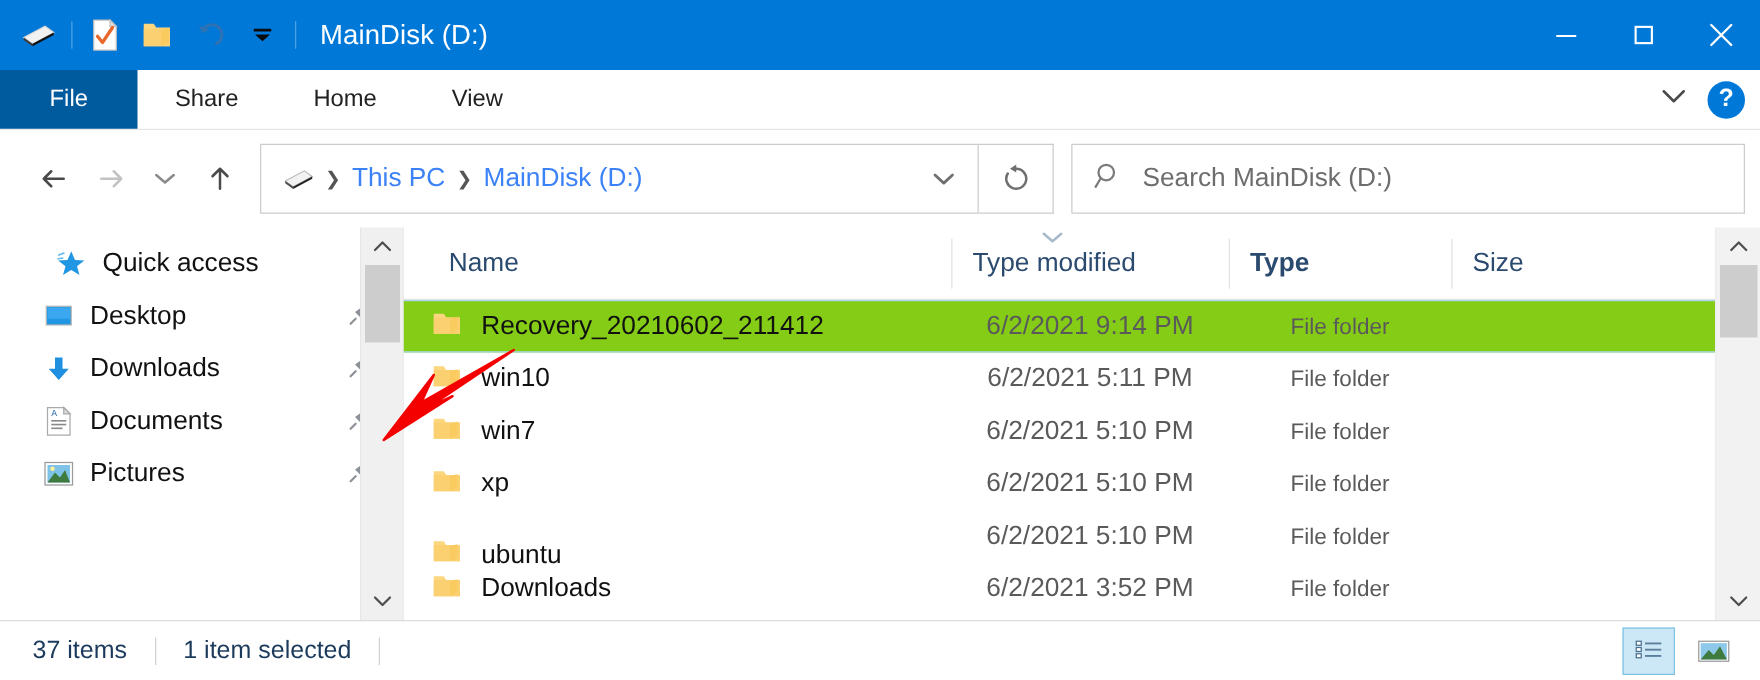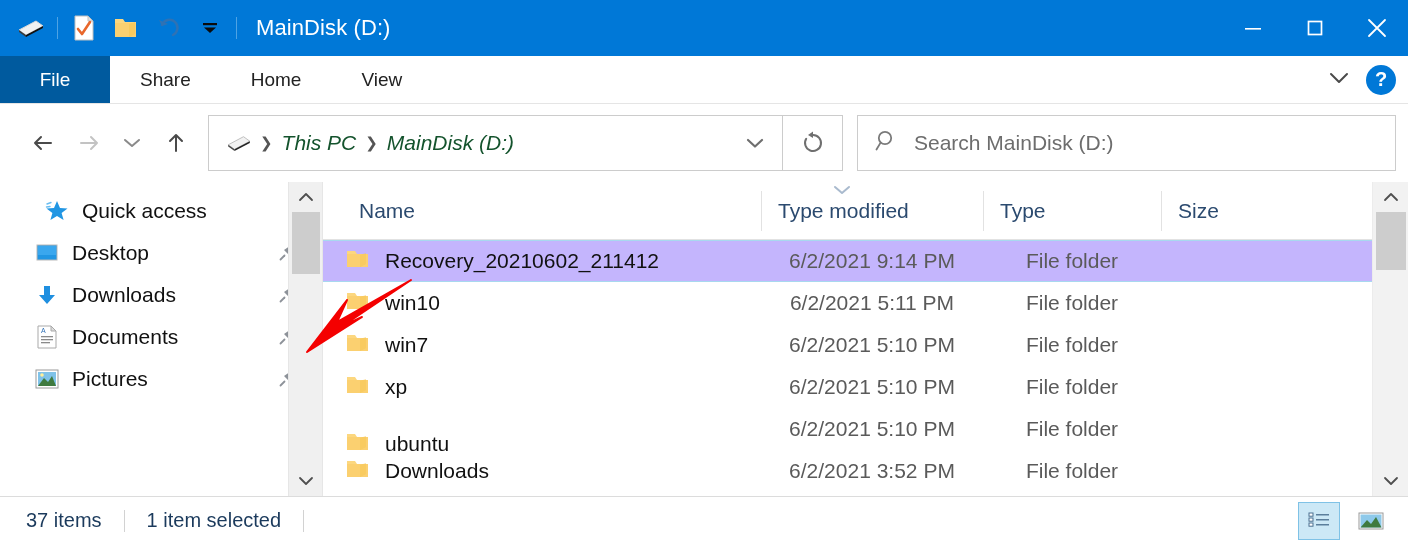--- a/index.html
+++ b/index.html
@@ -51,21 +51,21 @@
   .addressbar {
     height: 78px; flex: 0 0 78px; background: #ffffff; display: flex; align-items: center;
     padding: 0 12px 0 22px; gap: 0px;
   }
   .navbtn { width: 44px; height: 44px; display: flex; align-items: center; justify-content: center; }
   .crumbbox {
     flex: 0 0 575px; height: 56px; border: 1px solid #cccccc; background: #fff;
     display: flex; align-items: center; margin-left: 10px; padding: 0 4px 0 12px;
   }
   .crumbs { display: flex; align-items: center; gap: 0px; flex: 1; }
-  .crumb { font-size: 21px; color: #14532d; padding: 0 6px; white-space: nowrap; font-style: italic; }
+  .crumb { font-size: 21px; color: #3b82f6; padding: 0 6px; white-space: nowrap; }
   .crumb-sep { color: #555; font-size: 15px; padding: 0 3px; }
   .crumb-drop { width: 46px; display: flex; align-items: center; justify-content: center; }
   .refresh { width: 60px; height: 56px; display: flex; align-items: center; justify-content: center;
              border-top: 1px solid #cccccc; border-bottom: 1px solid #cccccc; border-right:1px solid #ccc; }
   .searchbox {
     flex: 1; height: 56px; border: 1px solid #cccccc; margin-left: 14px; display: flex;
     align-items: center; padding-left: 16px; gap: 14px; background: #fff;
   }
   .search-ph { font-size: 21px; color: #6d6d6d; }
 
@@ -89,25 +89,25 @@
   
   .filepane { flex: 1; display: flex; flex-direction: column; min-width: 0; position: relative;
               border-left: 1px solid #e6e6e6; }
   .headers { height: 58px; display: flex; align-items: center; border-bottom: 1px solid #e2e2e2; position: relative; }
   .hcell { font-size: 21px; color: #2b4a6f; padding-left: 16px; height: 40px; display: flex; align-items: center;
            border-left: 1px solid #e2e2e2; }
   .hcell:first-child { border-left: none; padding-left: 36px; }
   .sort-ind { position: absolute; left: 508px; top: 2px; color: #9fb4cc; font-size: 13px; }
   .rows { flex: 1; position: relative; }
   .row { height: 42px; display: flex; align-items: center; }
-  .row.selected { background: #c4b5fd; border-top: 1px solid #a8d8ef; border-bottom: 1px solid #a8d8ef; }
+  .row.selected { background: #84cc16; border-top: 1px solid #a8d8ef; border-bottom: 1px solid #a8d8ef; }
   .c-name { display: flex; align-items: center; gap: 14px; padding-left: 22px; }
   .c-name .nm { font-size: 21px; color: #111; white-space: nowrap; }
   .c-date { font-size: 21px; color: #5a5a5a; white-space: nowrap; }
-  .c-type { font-size: 21px; color: #5a5a5a; white-space: nowrap; }
+  .c-type { font-size: 18px; color: #5a5a5a; white-space: nowrap; }
   .c-size { font-size: 21px; color: #5a5a5a; }
   .list-scroll {
     position: absolute; right: 0; top: 0; width: 36px; height: 100%;
     background: #f2f2f2; border-left: 1px solid #ececec; display: flex; flex-direction: column; align-items: center;
   }
 
   
   .statusbar {
     height: 48px; flex: 0 0 48px; border-top: 1px solid #dcdcdc; display: flex; align-items: center;
     padding-left: 26px; background: #fff; position: relative;
@@ -359,21 +359,21 @@
             </svg>
         </div>
       </div>
     </div>
 
     <div class="filepane">
 
       <div class="headers">
         <div class="hcell" style="width:438px;">Name</div>
         <div class="hcell" style="width:222px;">Type modified</div>
-        <div class="hcell" style="width:178px;">Type</div>
+        <div class="hcell" style="width:178px;font-weight:bold;">Type</div>
         <div class="hcell" style="width:180px;">Size</div>
         <div class="sort-ind">
           <svg width="22" height="12" viewBox="0 0 22 12">
               <path d="M4 3 L11 9 L18 3" fill="none" stroke="#a9bace" stroke-width="2" stroke-linecap="round" stroke-linejoin="round"></path>
             </svg>
         </div>
       </div>
 
       <div class="rows">
 

